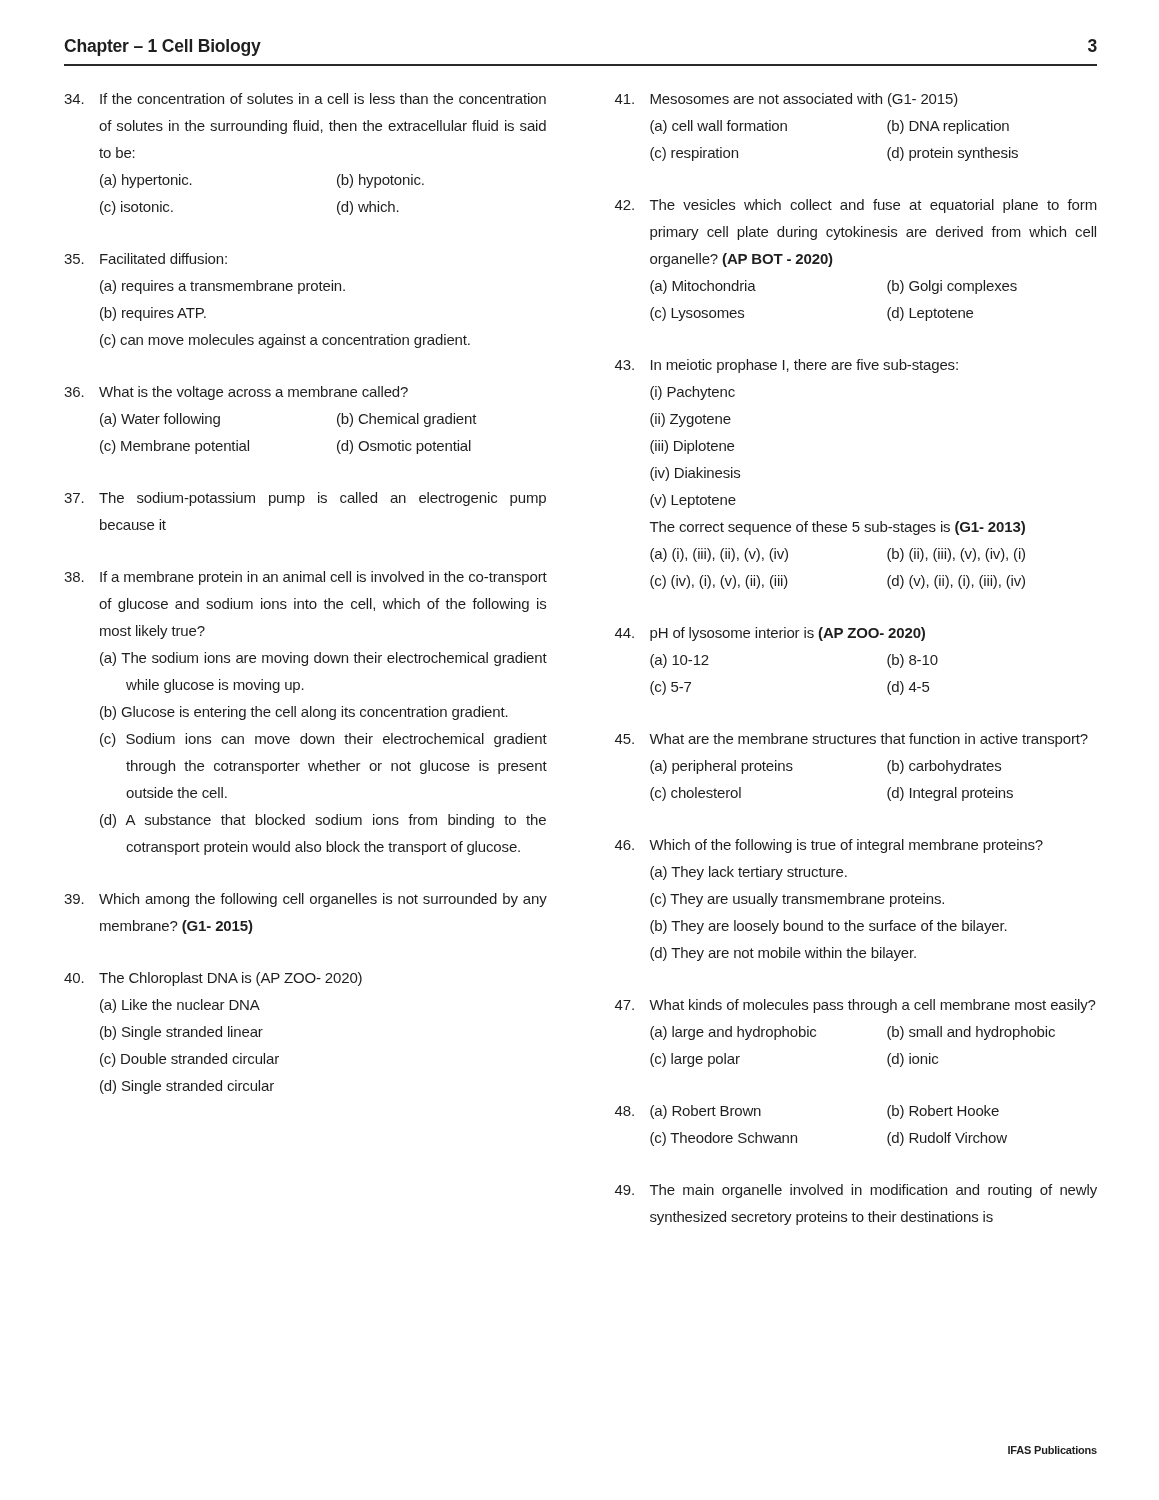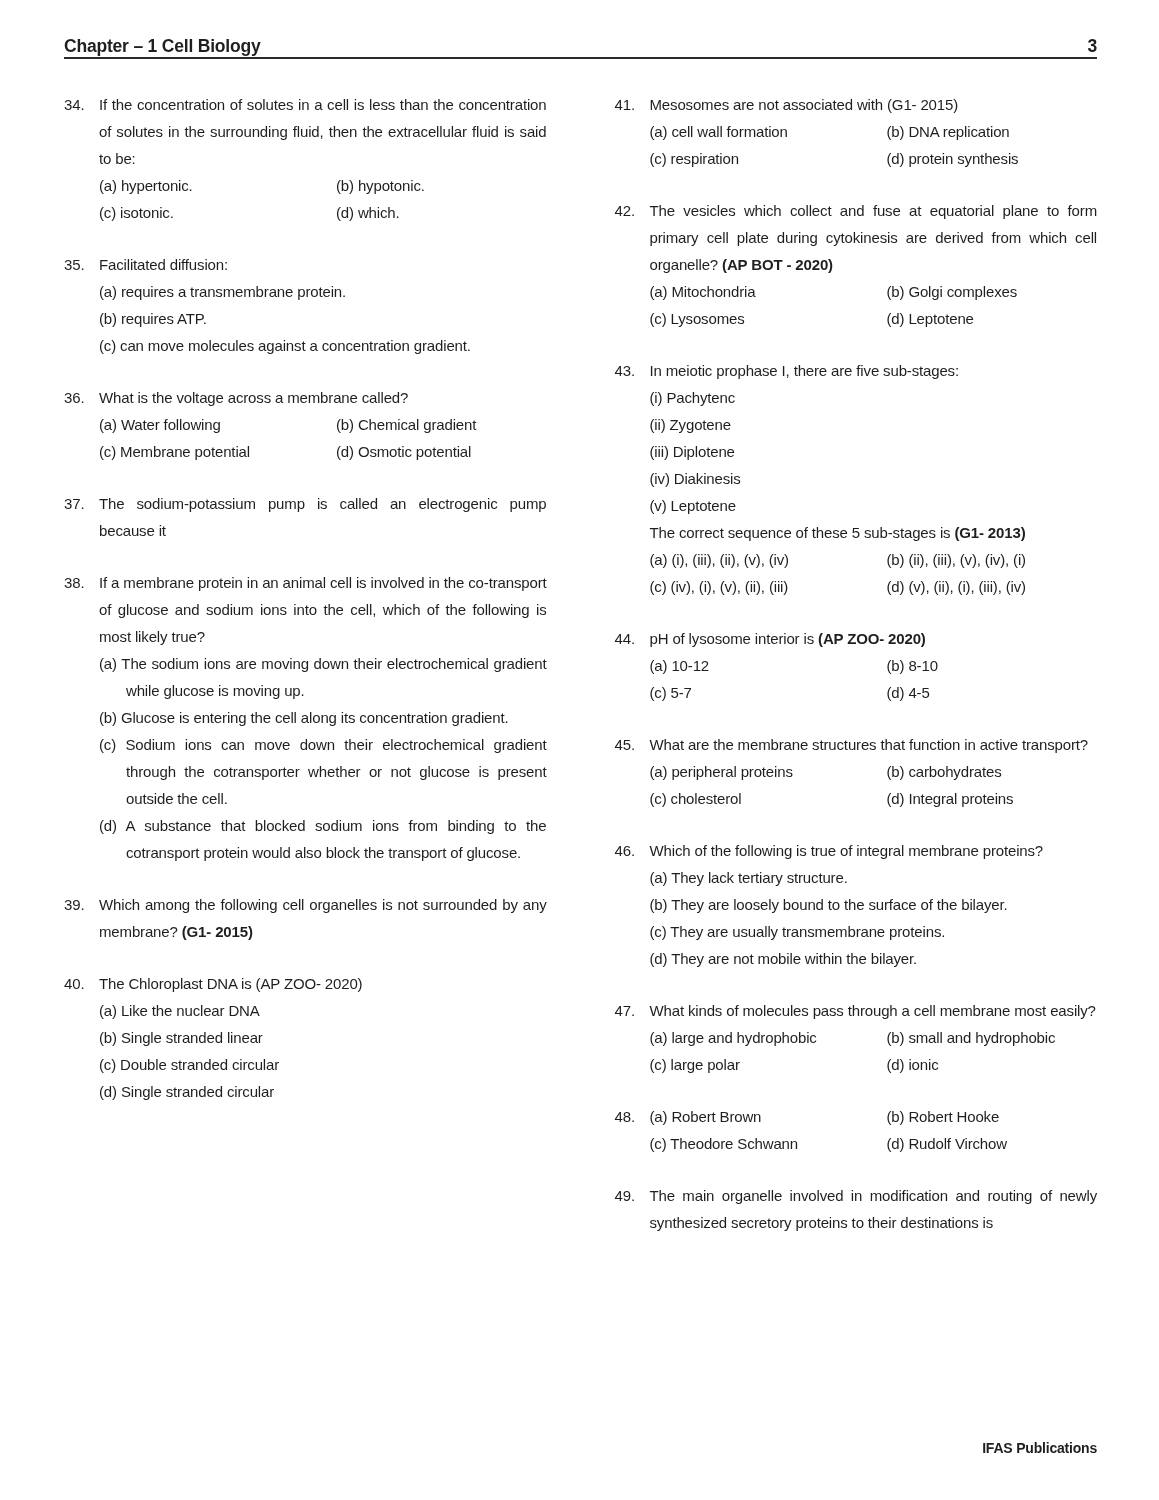--- a/index.html
+++ b/index.html
@@ -8,46 +8,46 @@
     width:1159px; height:1500px;
     padding:36px 62px 44px 64px;
     display:flex; flex-direction:column;
     font-family:"Liberation Sans", sans-serif;
     color:#1f1f1f;
     background:#ffffff;
   }
   .page-header {
     display:flex; justify-content:space-between; align-items:flex-start;
     font-weight:bold; font-size:17.5px; letter-spacing:-0.2px;
-    border-bottom:2.5px solid #2a2a2a;
+    padding-bottom:7px; border-bottom:2.5px solid #2a2a2a;
   }
   .columns {
     display:flex; gap:68px;
-    margin-top:32px;
+    margin-top:19px;
     flex:1 1 auto; overflow:hidden;
     align-items:flex-start;
   }
   .column { flex:1 1 0; min-width:0; }
   .question {
     display:flex;
     font-size:15px; line-height:27px; letter-spacing:-0.15px;
     margin-bottom:25px;
   }
   .qnum { width:35px; flex-shrink:0; }
   .qbody { flex:1 1 auto; min-width:0; }
   .qtext { text-align:justify; }
   .tag { font-weight:bold; }
   .subitem { text-align:left; }
   .options.grid { display:grid; grid-template-columns:237px 1fr; }
   .options.grid .option { white-space:nowrap; }
   .options.stack .option {
     padding-left:27px; text-indent:-27px; text-align:justify;
   }
   .page-footer {
-    text-align:right; font-weight:bold; font-size:14px; letter-spacing:-0.2px;
+    text-align:right; font-weight:bold; font-size:11px; letter-spacing:-0.2px;
     padding-top:8px;
   }
 </style>
 </head>
 <body>
 
 <div class="page">
   <header class="page-header">
     <span>Chapter – 1 Cell Biology</span>
     <span>3</span>
@@ -193,22 +193,22 @@
               <div class="option">(d) Integral proteins</div>
             </div>
           </div>
         </div>
         <div class="question">
           <div class="qnum">46.</div>
           <div class="qbody">
             <div class="qtext"><span>Which of the following is true of integral membrane proteins?</span></div>
             <div class="options stack">
               <div class="option">(a) They lack tertiary structure.</div>
+              <div class="option">(c) They are usually transmembrane proteins.</div>
               <div class="option">(b) They are loosely bound to the surface of the bilayer.</div>
-              <div class="option">(c) They are usually transmembrane proteins.</div>
               <div class="option">(d) They are not mobile within the bilayer.</div>
             </div>
           </div>
         </div>
         <div class="question">
           <div class="qnum">47.</div>
           <div class="qbody">
             <div class="qtext"><span>What kinds of molecules pass through a cell membrane most easily?</span></div>
             <div class="options grid">
               <div class="option">(a) large and hydrophobic</div>

